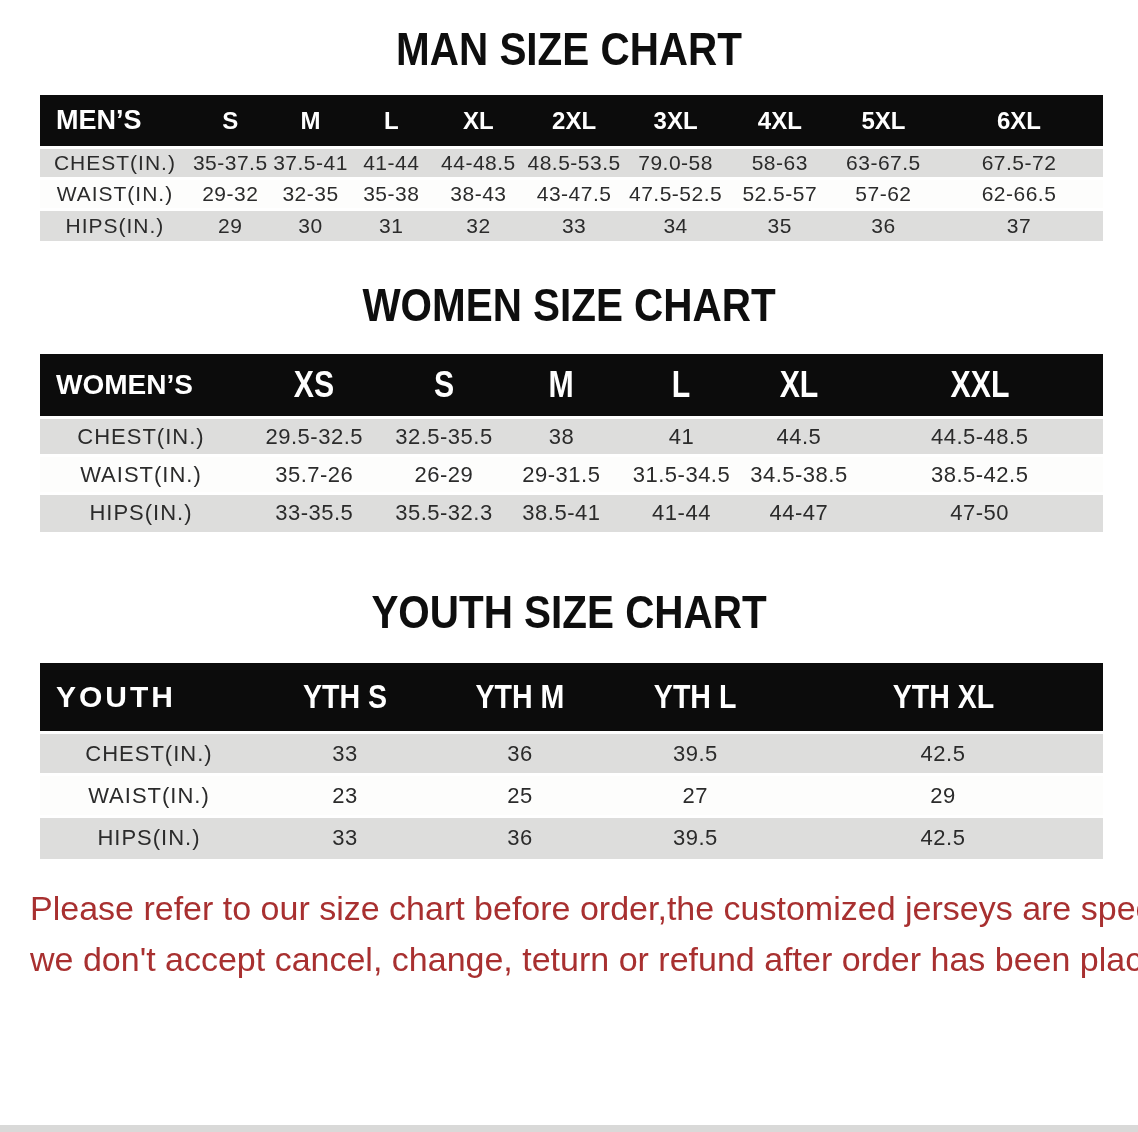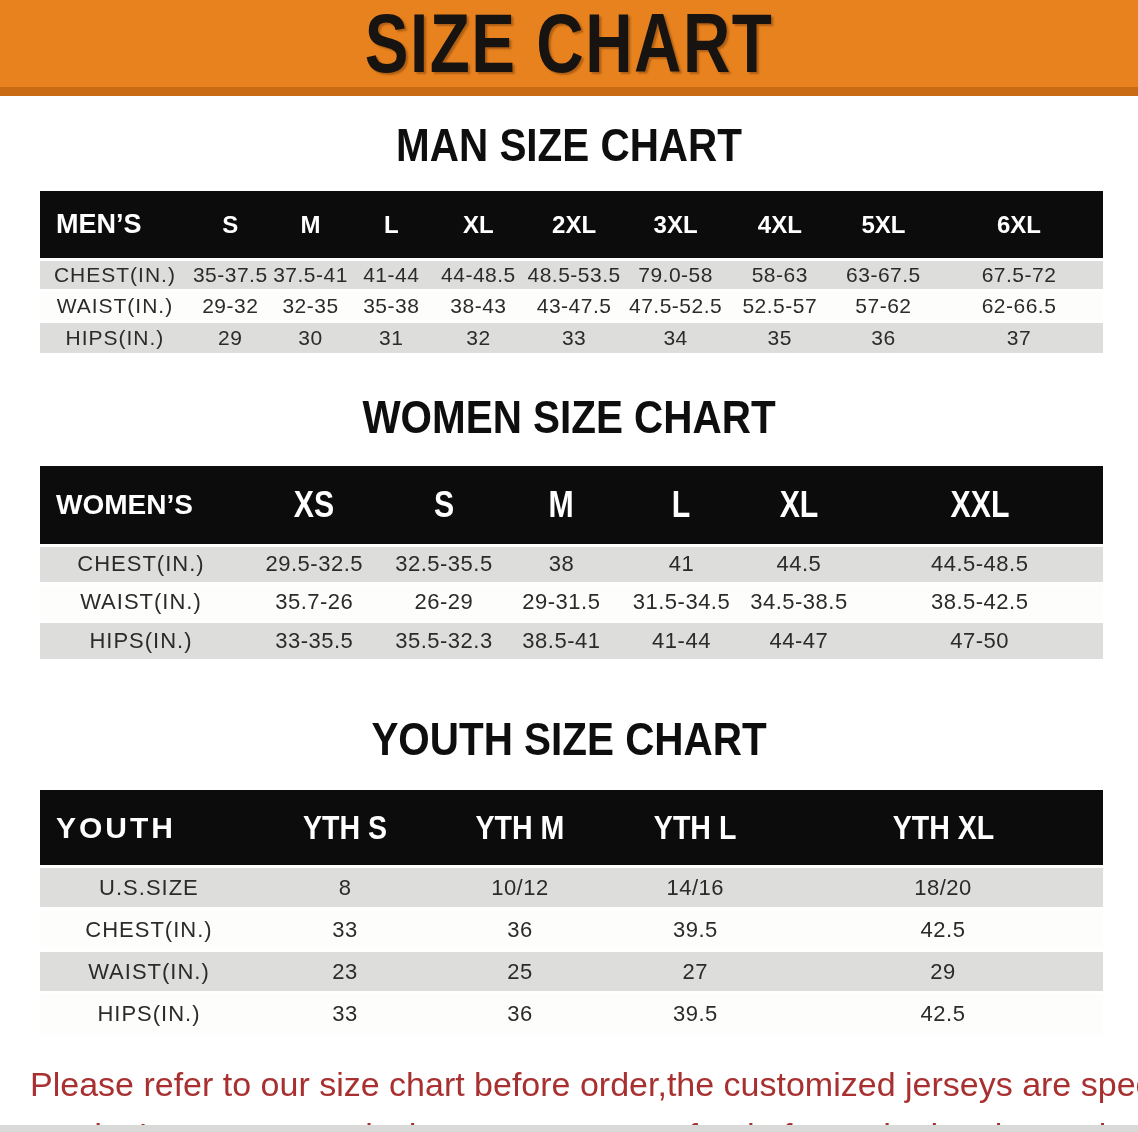--- a/index.html
+++ b/index.html
@@ -27,21 +27,21 @@
     transform:scaleX(.86);letter-spacing:0px;white-space:nowrap;
   }
   .men   h2.section-heading{margin-top:21px;margin-bottom:19px}
   .women h2.section-heading{margin-top:36px;margin-bottom:22px}
   .youth h2.section-heading{margin-top:52px;margin-bottom:24px}
   table{
     width:1063px;margin-left:40px;border-collapse:collapse;table-layout:fixed;
   }
   th{
     background:var(--bar);color:#fff;font-weight:600;text-align:center;
-    padding:18px;vertical-align:middle;
+    padding:10px;vertical-align:middle;
   }
   th.rowhead{text-align:left;padding-left:16px;font-weight:800}
   td{
     text-align:center;color:var(--txt);padding:0;vertical-align:middle;
     letter-spacing:.5px;
   }
   td.rowlabel{letter-spacing:1px}
   tbody tr{background:var(--white-row)}
   tbody tr:nth-child(odd){background:var(--gray)}
   tbody td{border-top:3px solid #fff}
@@ -72,23 +72,20 @@
   footer p{margin:0;font-size:34px;line-height:51px;white-space:nowrap}
   .bottom-strip{
     position:absolute;left:0;bottom:0;width:100%;height:7px;background:#D9D9D8;
   }
 </style>
 </head>
 <body>
 
 <div class="page">
 
-  <header class="banner">
-    <h1>SIZE CHART</h1>
-  </header>
 
   <section class="chart-section men">
     <h2 class="section-heading">MAN SIZE CHART</h2>
     <table>
         <colgroup>
           <col class="c0">
           <col class="c1">
           <col class="c2">
           <col class="c3">
           <col class="c4">
@@ -222,27 +219,20 @@
           <tr>
             <th class="rowhead">YOUTH</th>
             <th><span class="sz">YTH S</span></th>
             <th><span class="sz">YTH M</span></th>
             <th><span class="sz">YTH L</span></th>
             <th><span class="sz">YTH XL</span></th>
           </tr>
         </thead>
         <tbody>
           <tr>
-            <td class="rowlabel">U.S.SIZE</td>
-            <td>8</td>
-            <td>10/12</td>
-            <td>14/16</td>
-            <td>18/20</td>
-          </tr>
-          <tr>
             <td class="rowlabel">CHEST(IN.)</td>
             <td>33</td>
             <td>36</td>
             <td>39.5</td>
             <td>42.5</td>
           </tr>
           <tr>
             <td class="rowlabel">WAIST(IN.)</td>
             <td>23</td>
             <td>25</td>

